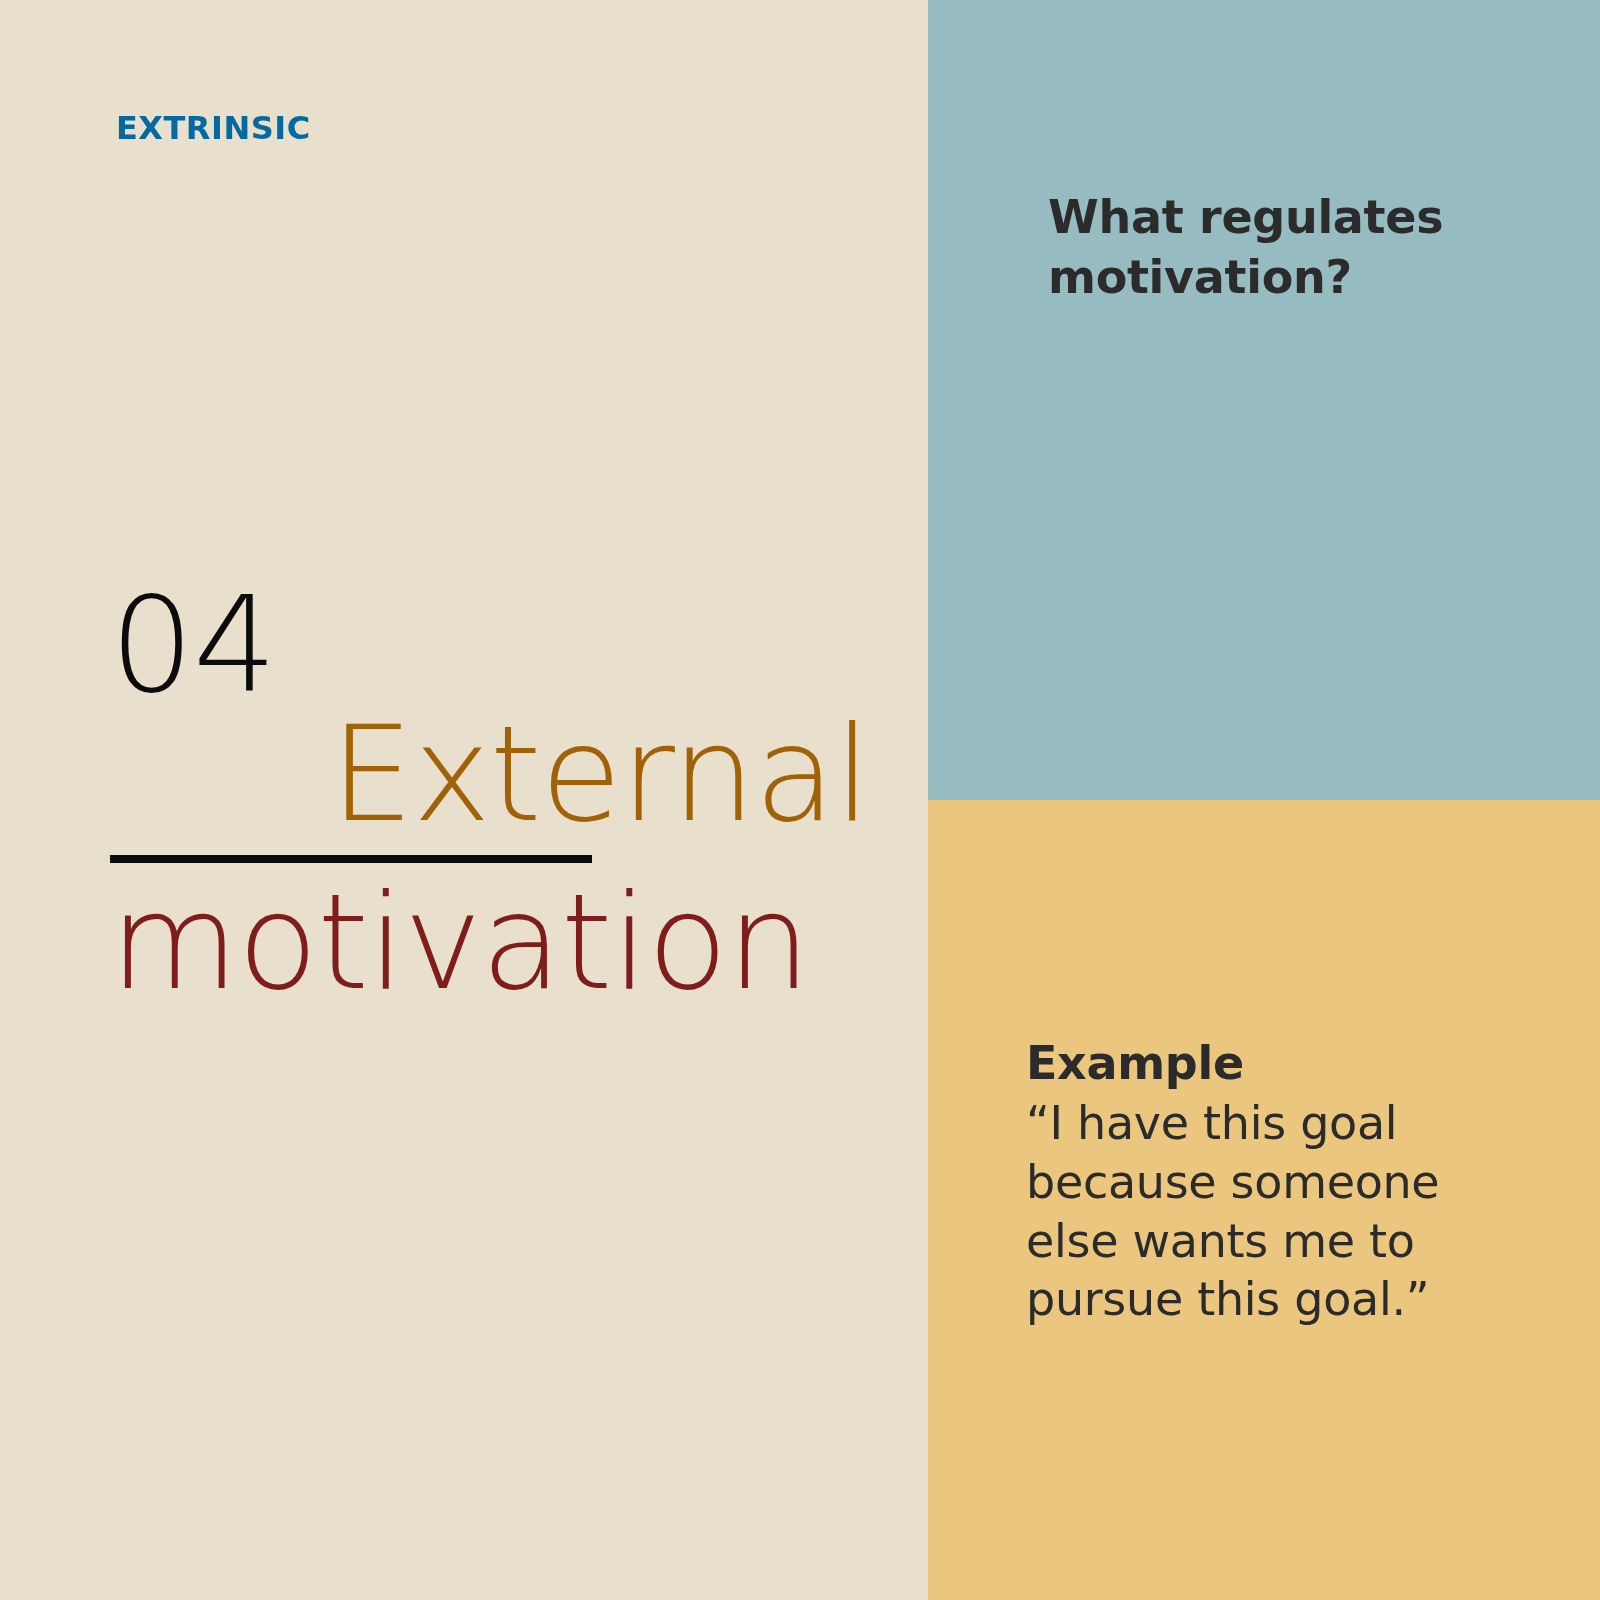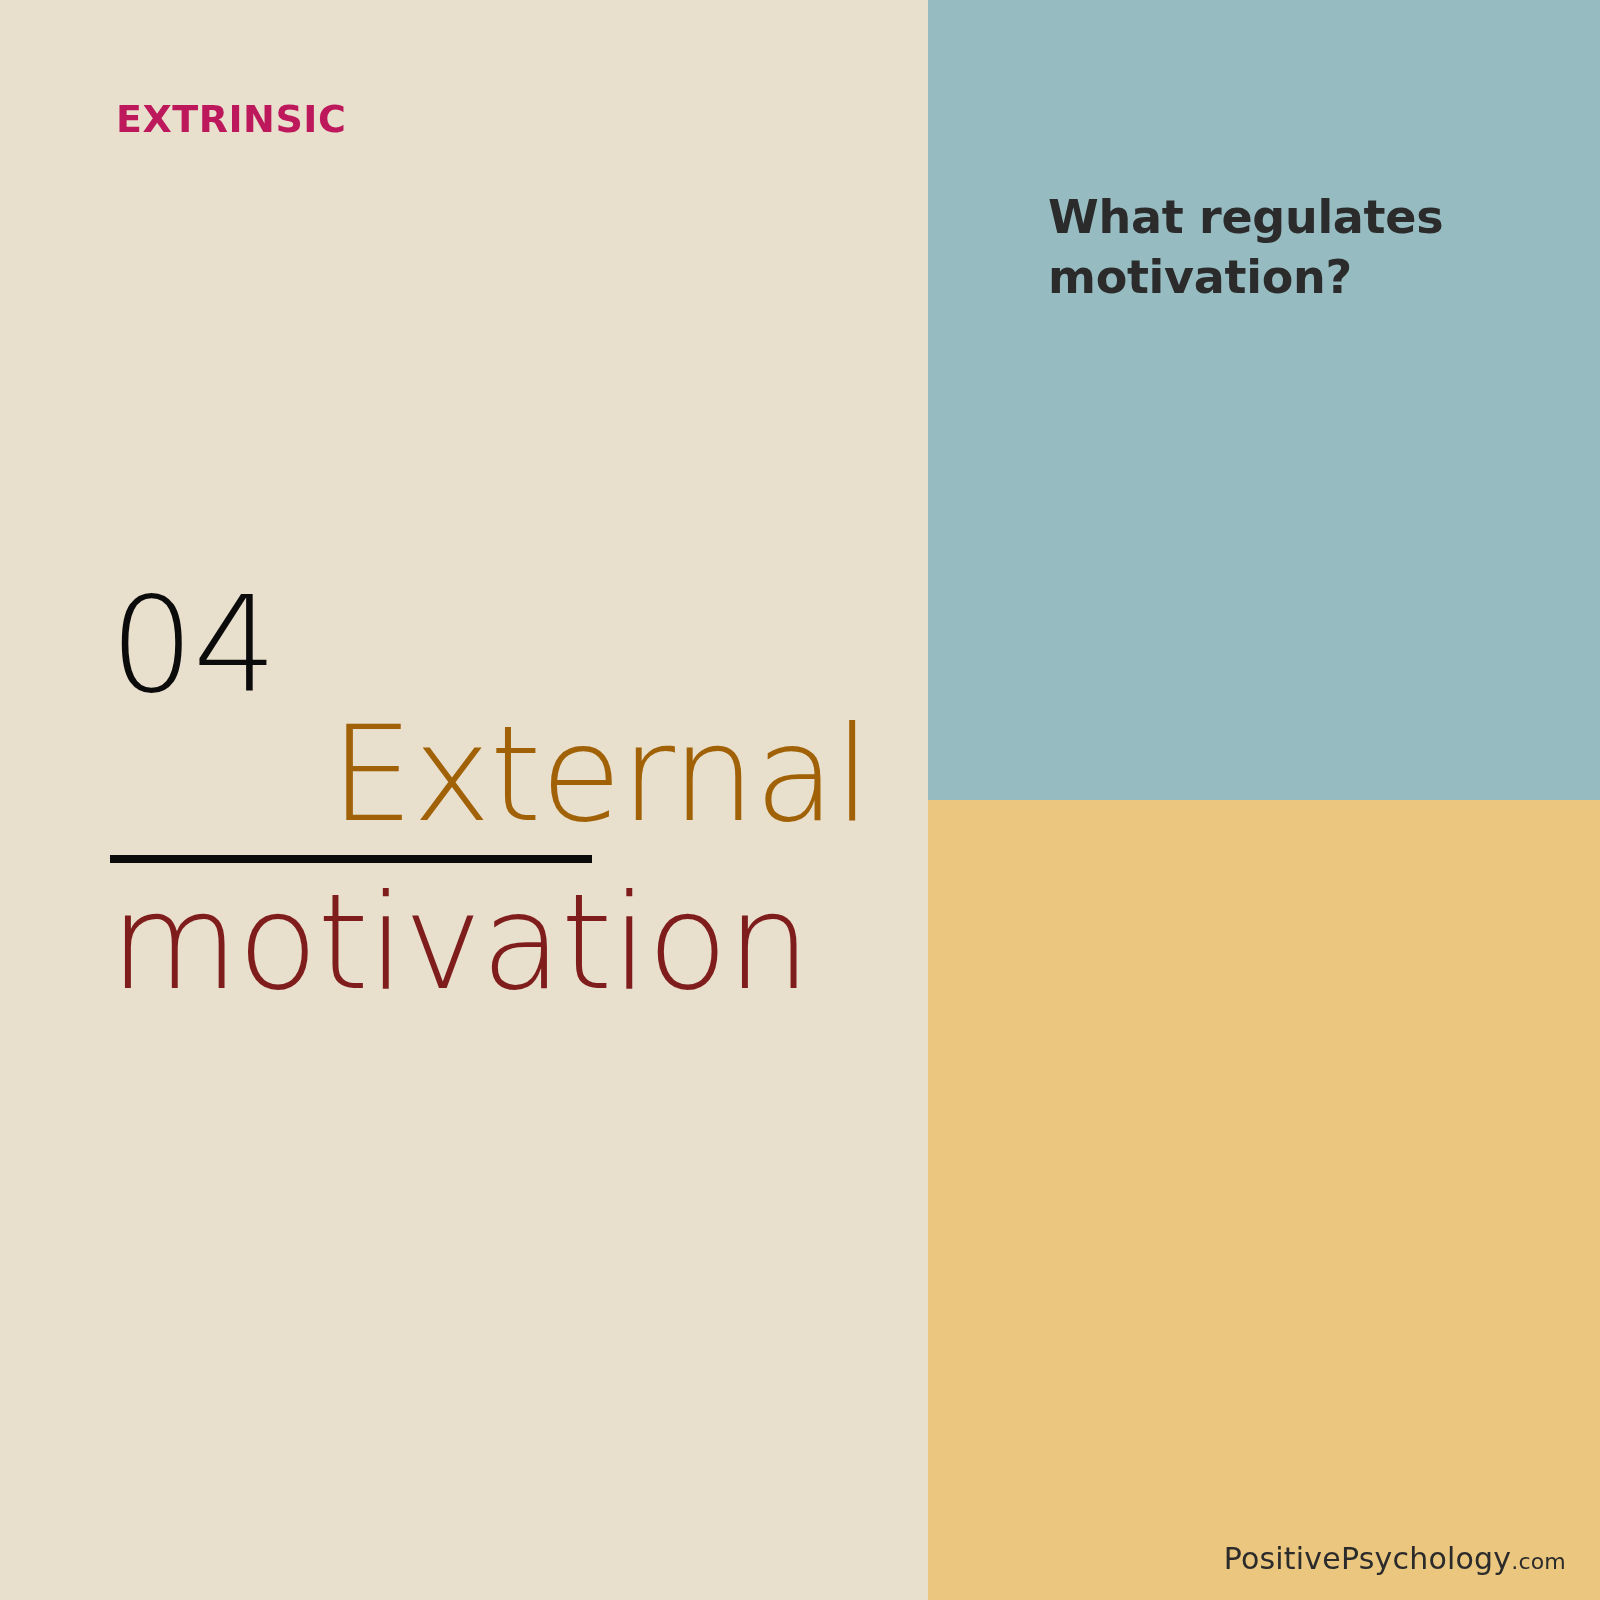--- a/index.html
+++ b/index.html
@@ -46,25 +46,25 @@
     left: 0;
     top: 0;
     width: 928px;
     height: 1600px;
     background: #E8DFCD;
   }
 
   .kicker {
     position: absolute;
     left: 116px;
-    top: 100px;
-    font-size: 38px;
+    top: 112px;
+    font-size: 32px;
     font-weight: 700;
     letter-spacing: 0.5px;
-    color: #be185d;
+    color: #0369a1;
     font-family: "DejaVu Sans", sans-serif;
     line-height: 1;
   }
 
   .title-block {
     position: absolute;
     left: 110px;
     top: 578px;
     width: 760px;
   }
@@ -186,16 +186,19 @@
   </div>
 
   <div class="panel-blue"></div>
 
   <div class="blue-text">
     <div class="blue-heading">What regulates motivation?</div>
   </div>
 
   <div class="panel-gold"></div>
 
-
-  <div class="brand"><span>PositivePsychology</span><span class="tld">.com</span></div>
+  <div class="gold-text">
+    <div class="gold-heading">Example</div>
+    <div class="gold-body">“I have this goal because someone else wants me to pursue this goal.”</div>
+  </div>
+
 
 </div>
 
 </body></html>

